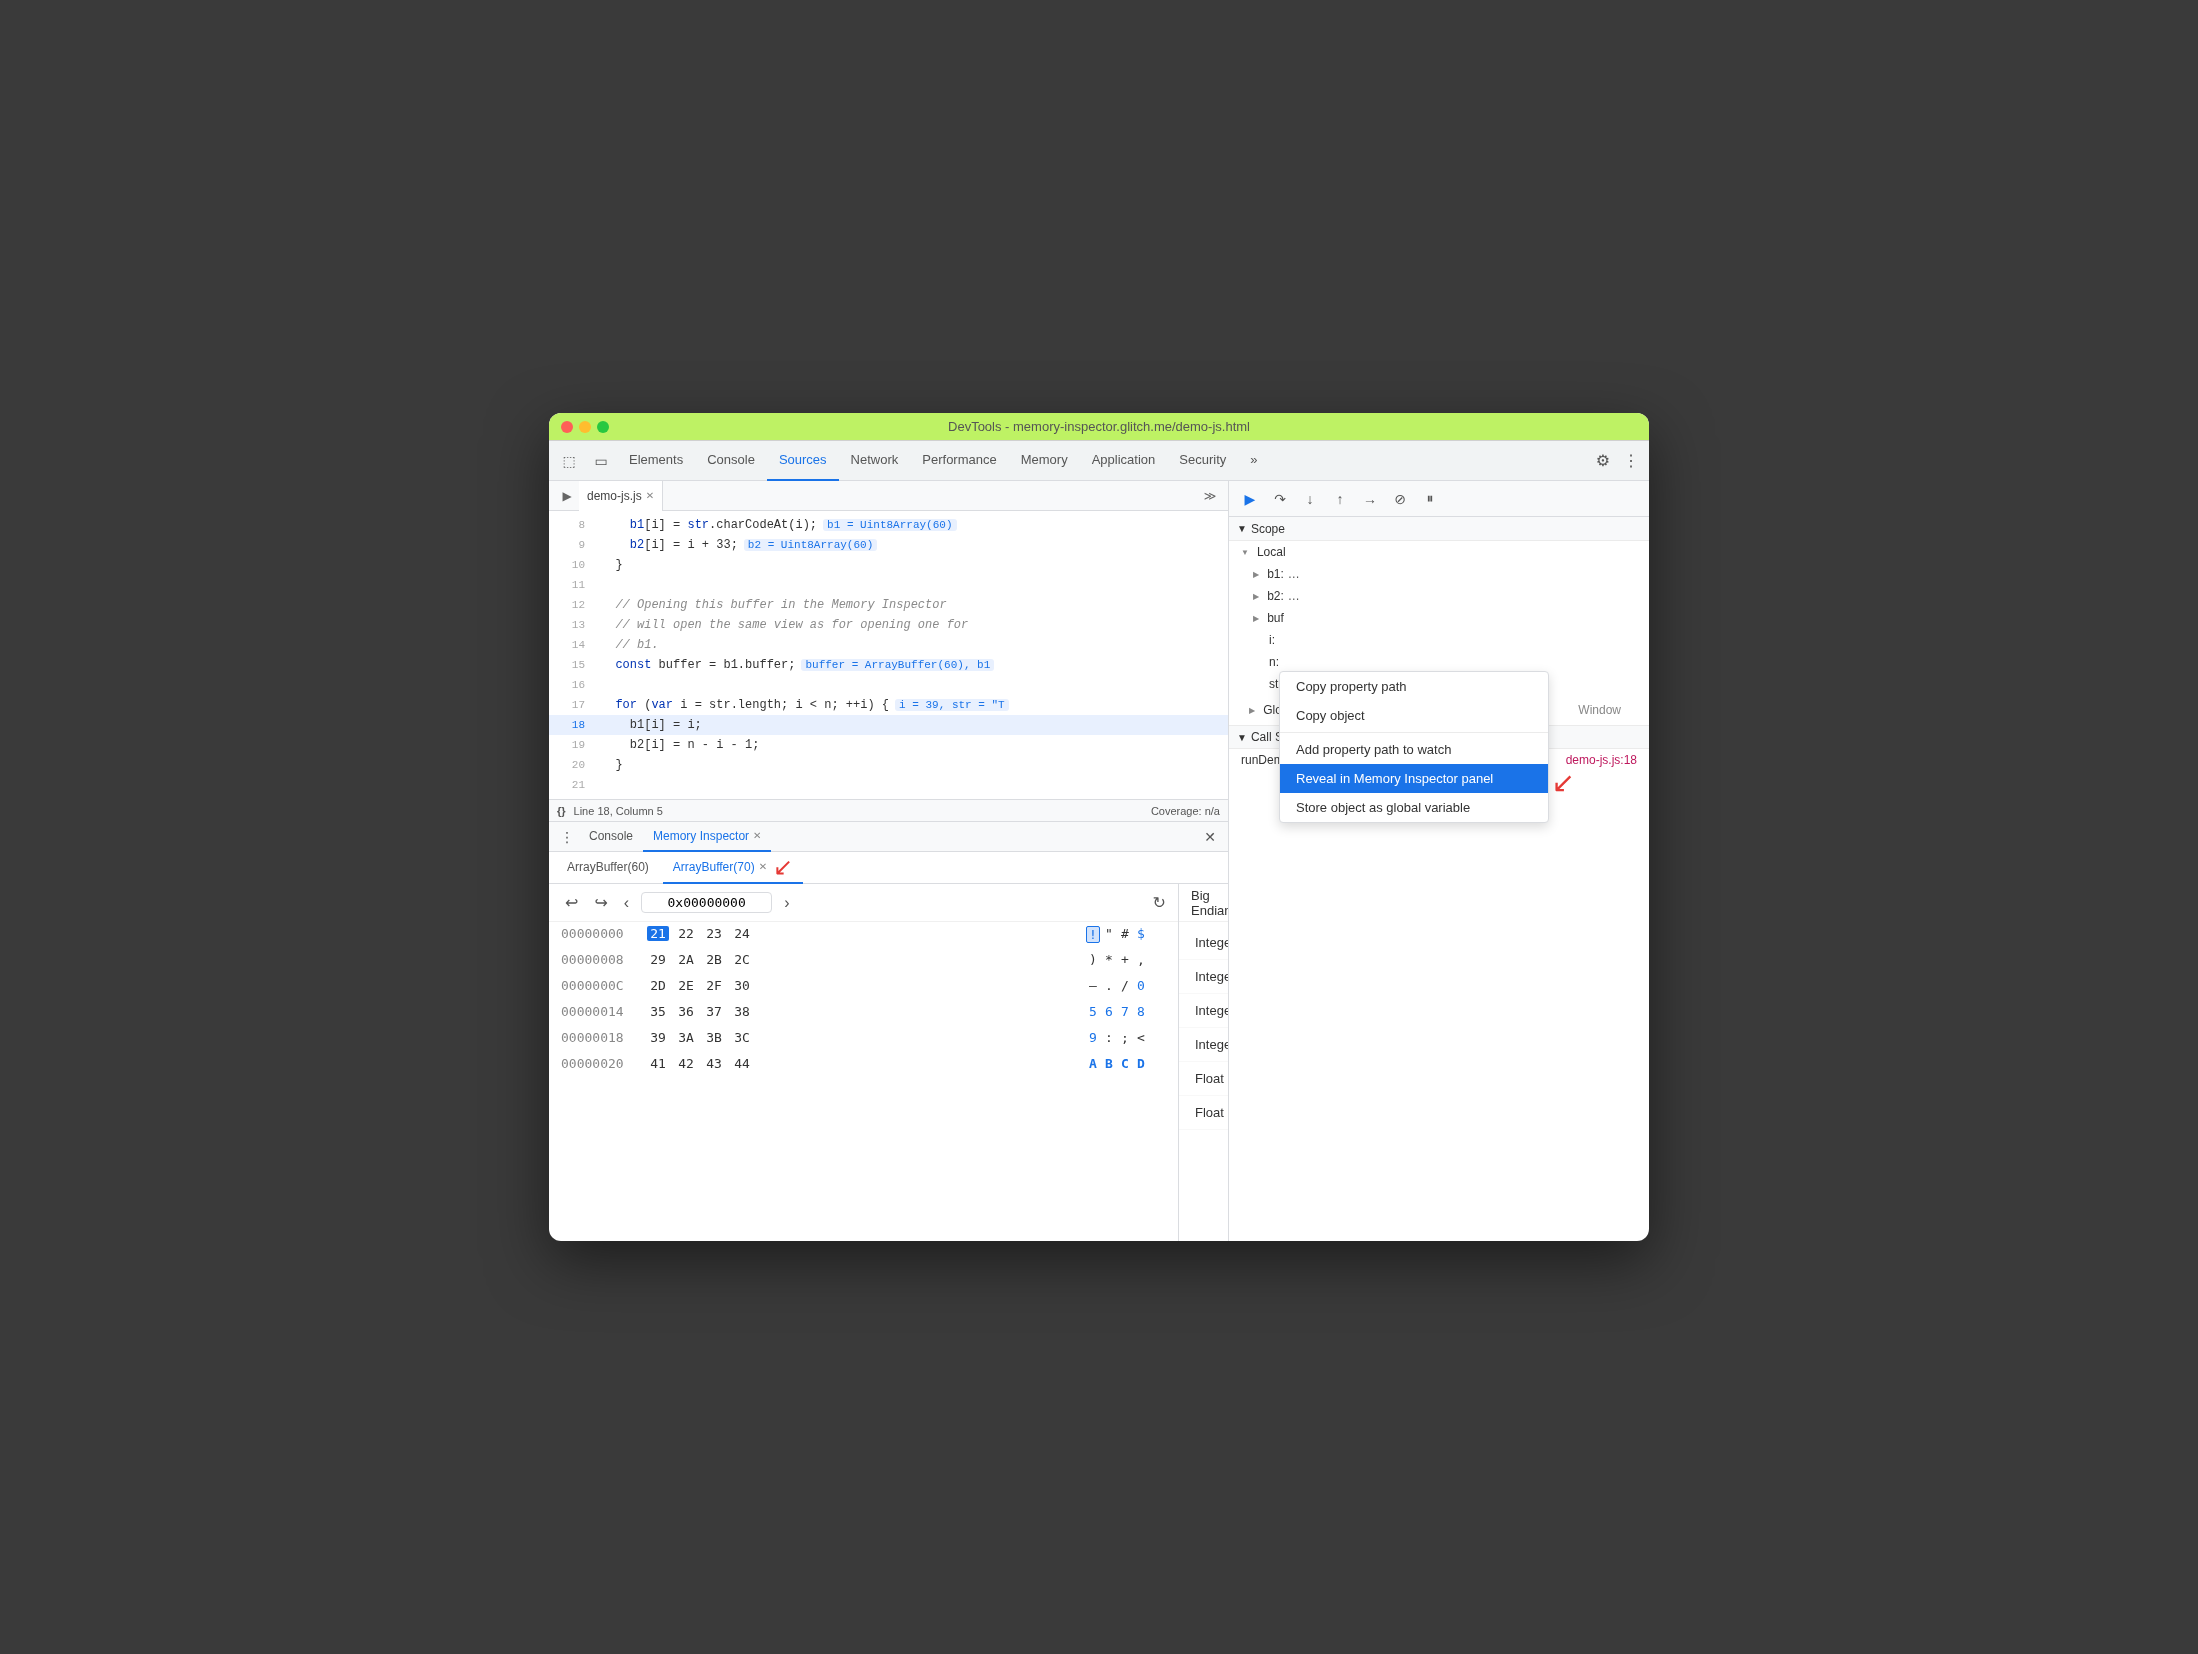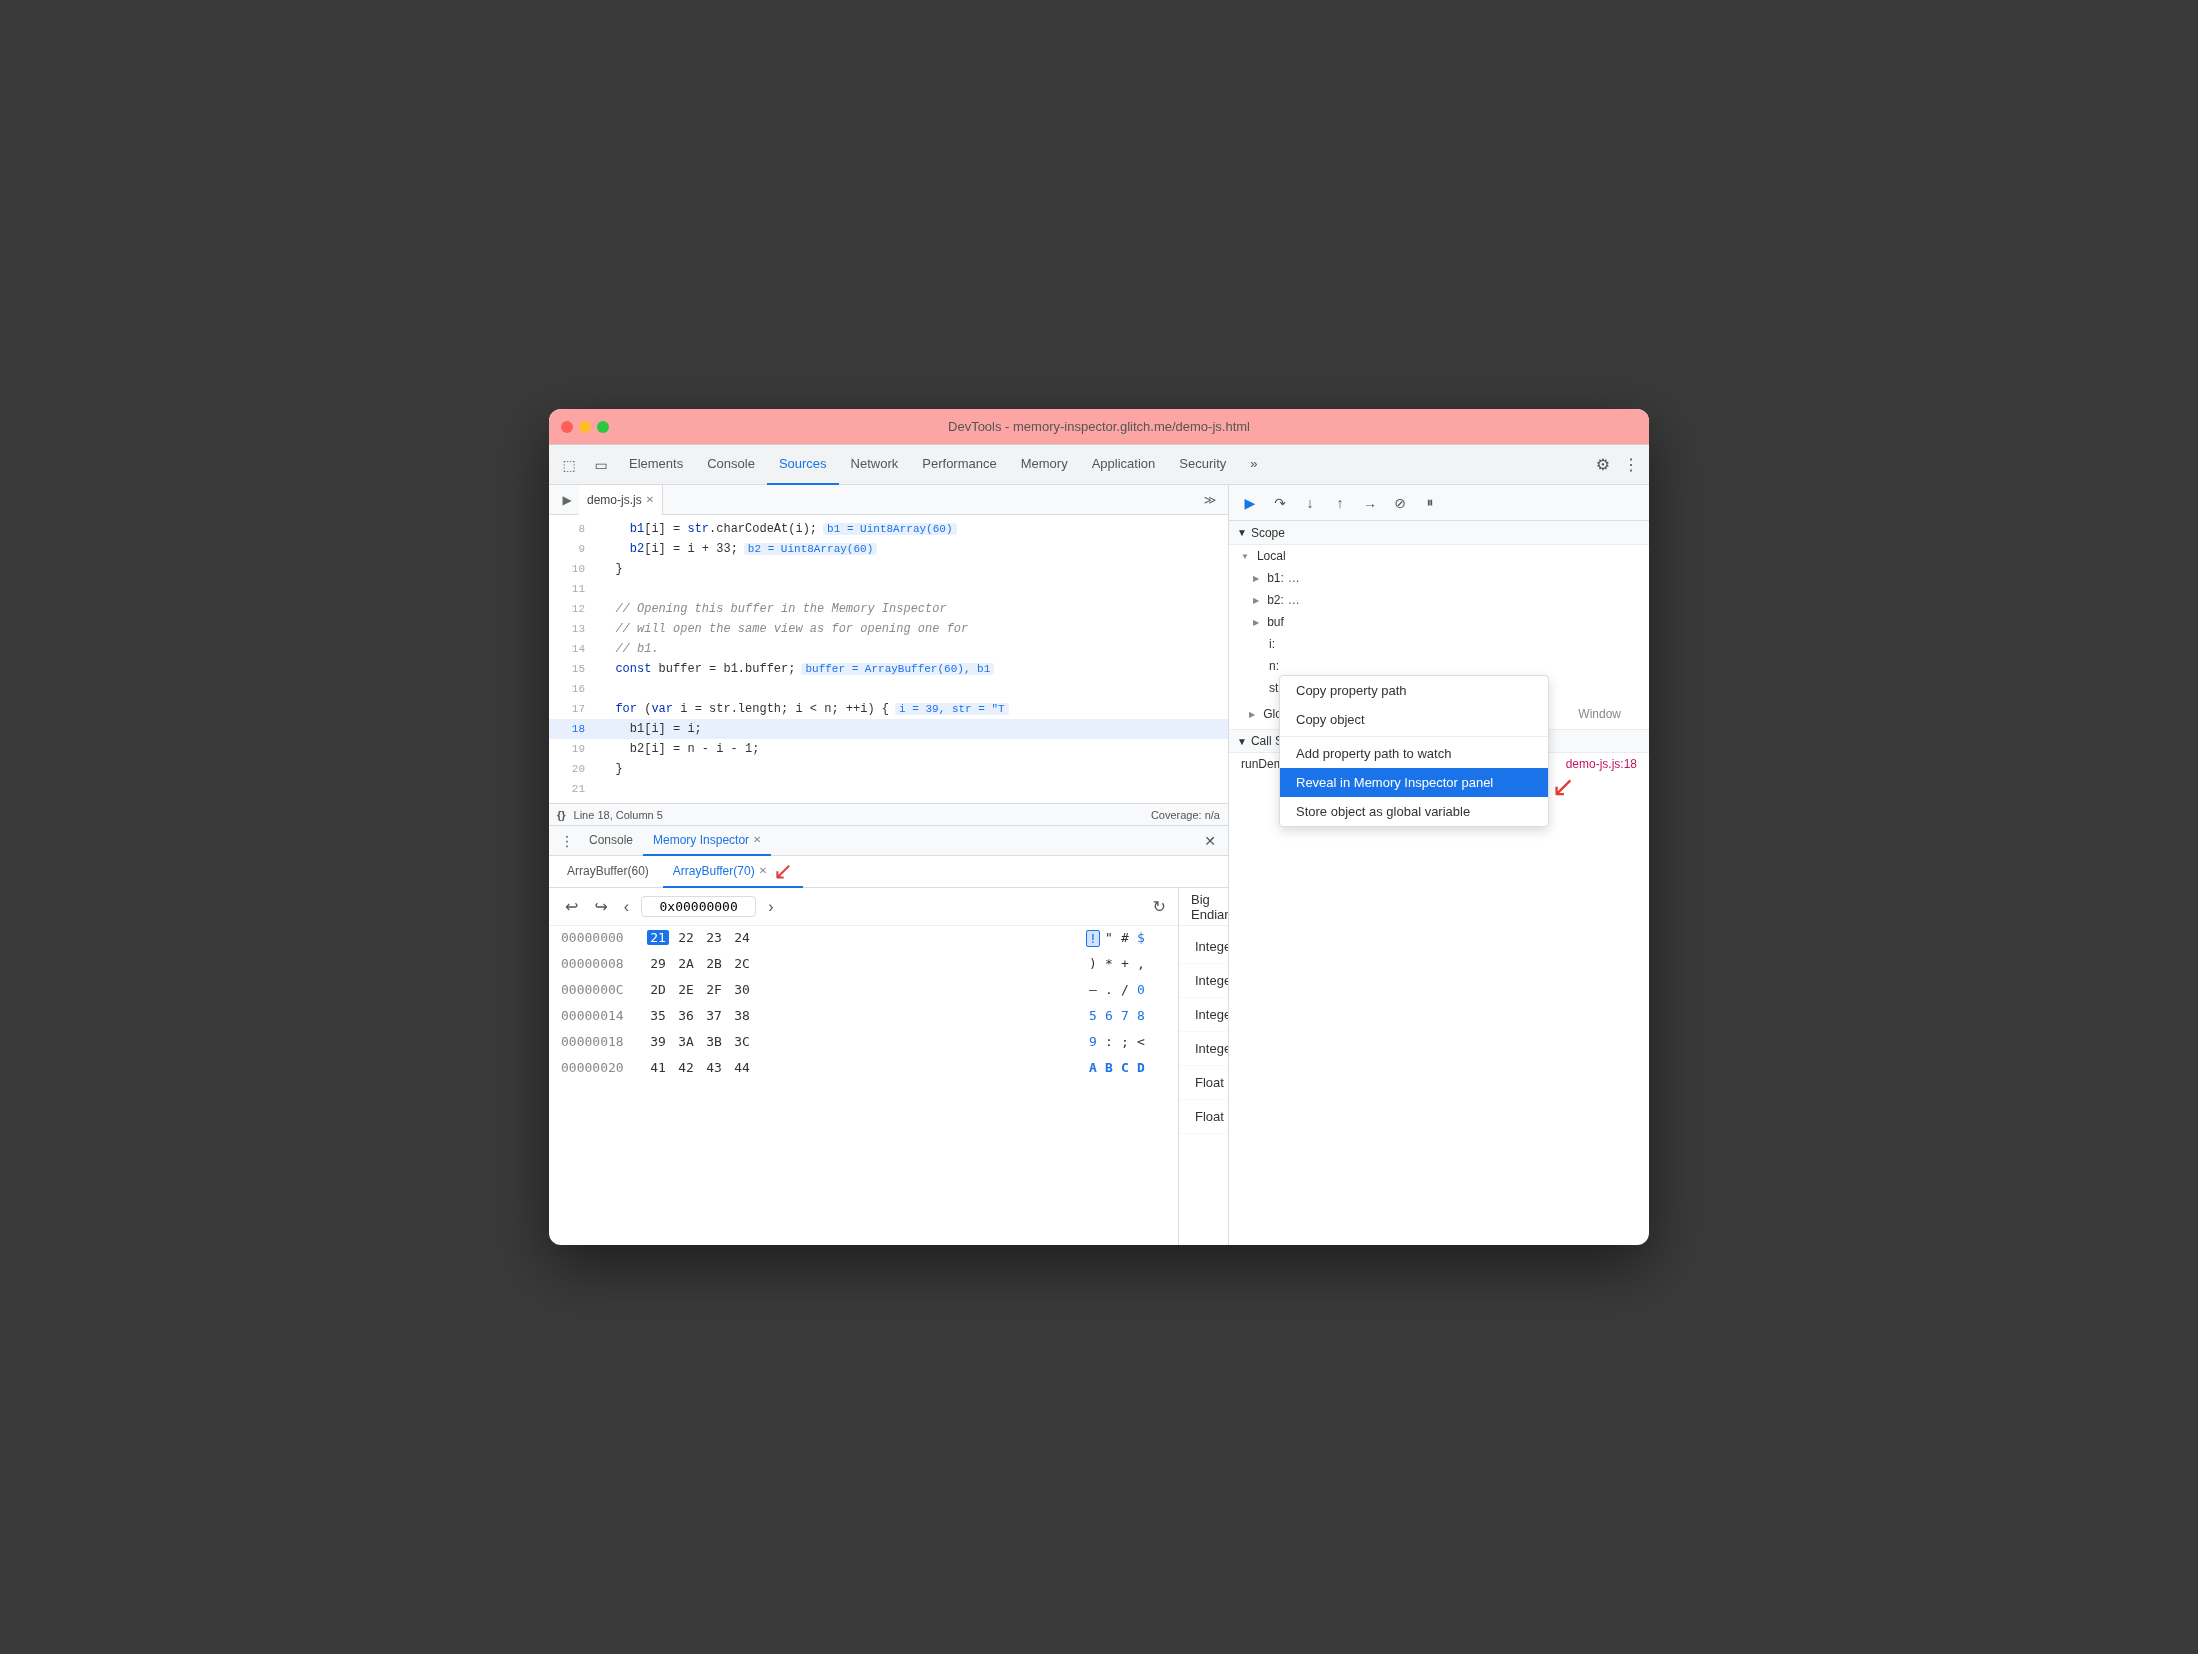--- a/index.html
+++ b/index.html
@@ -13,22 +13,22 @@
     }
     .window {
       width: 1100px;
       background: #ffffff;
       border-radius: 12px;
       box-shadow: 0 20px 60px rgba(0,0,0,0.5);
       overflow: hidden;
     }
     
     .title-bar {
-      background: #fca5a5;
-      height: 36px;
+      background: #bef264;
+      height: 28px;
       display: flex;
       align-items: center;
       padding: 0 12px;
       border-bottom: 1px solid #d0d0d0;
       position: relative;
     }
     .traffic-lights {
       display: flex;
       gap: 6px;
     }
@@ -289,21 +289,21 @@
       color: #555;
       font-size: 16px;
       padding: 2px 4px;
     }
     .hex-addr-input {
       border: 1px solid #dadce0;
       border-radius: 4px;
       padding: 2px 8px;
       font-family: 'Menlo', monospace;
       font-size: 13px;
-      width: 115px;
+      width: 131px;
       text-align: center;
       background: #fff;
     }
     .hex-refresh-btn {
       cursor: pointer;
       color: #555;
       font-size: 16px;
       margin-left: auto;
     }
     .hex-table {

